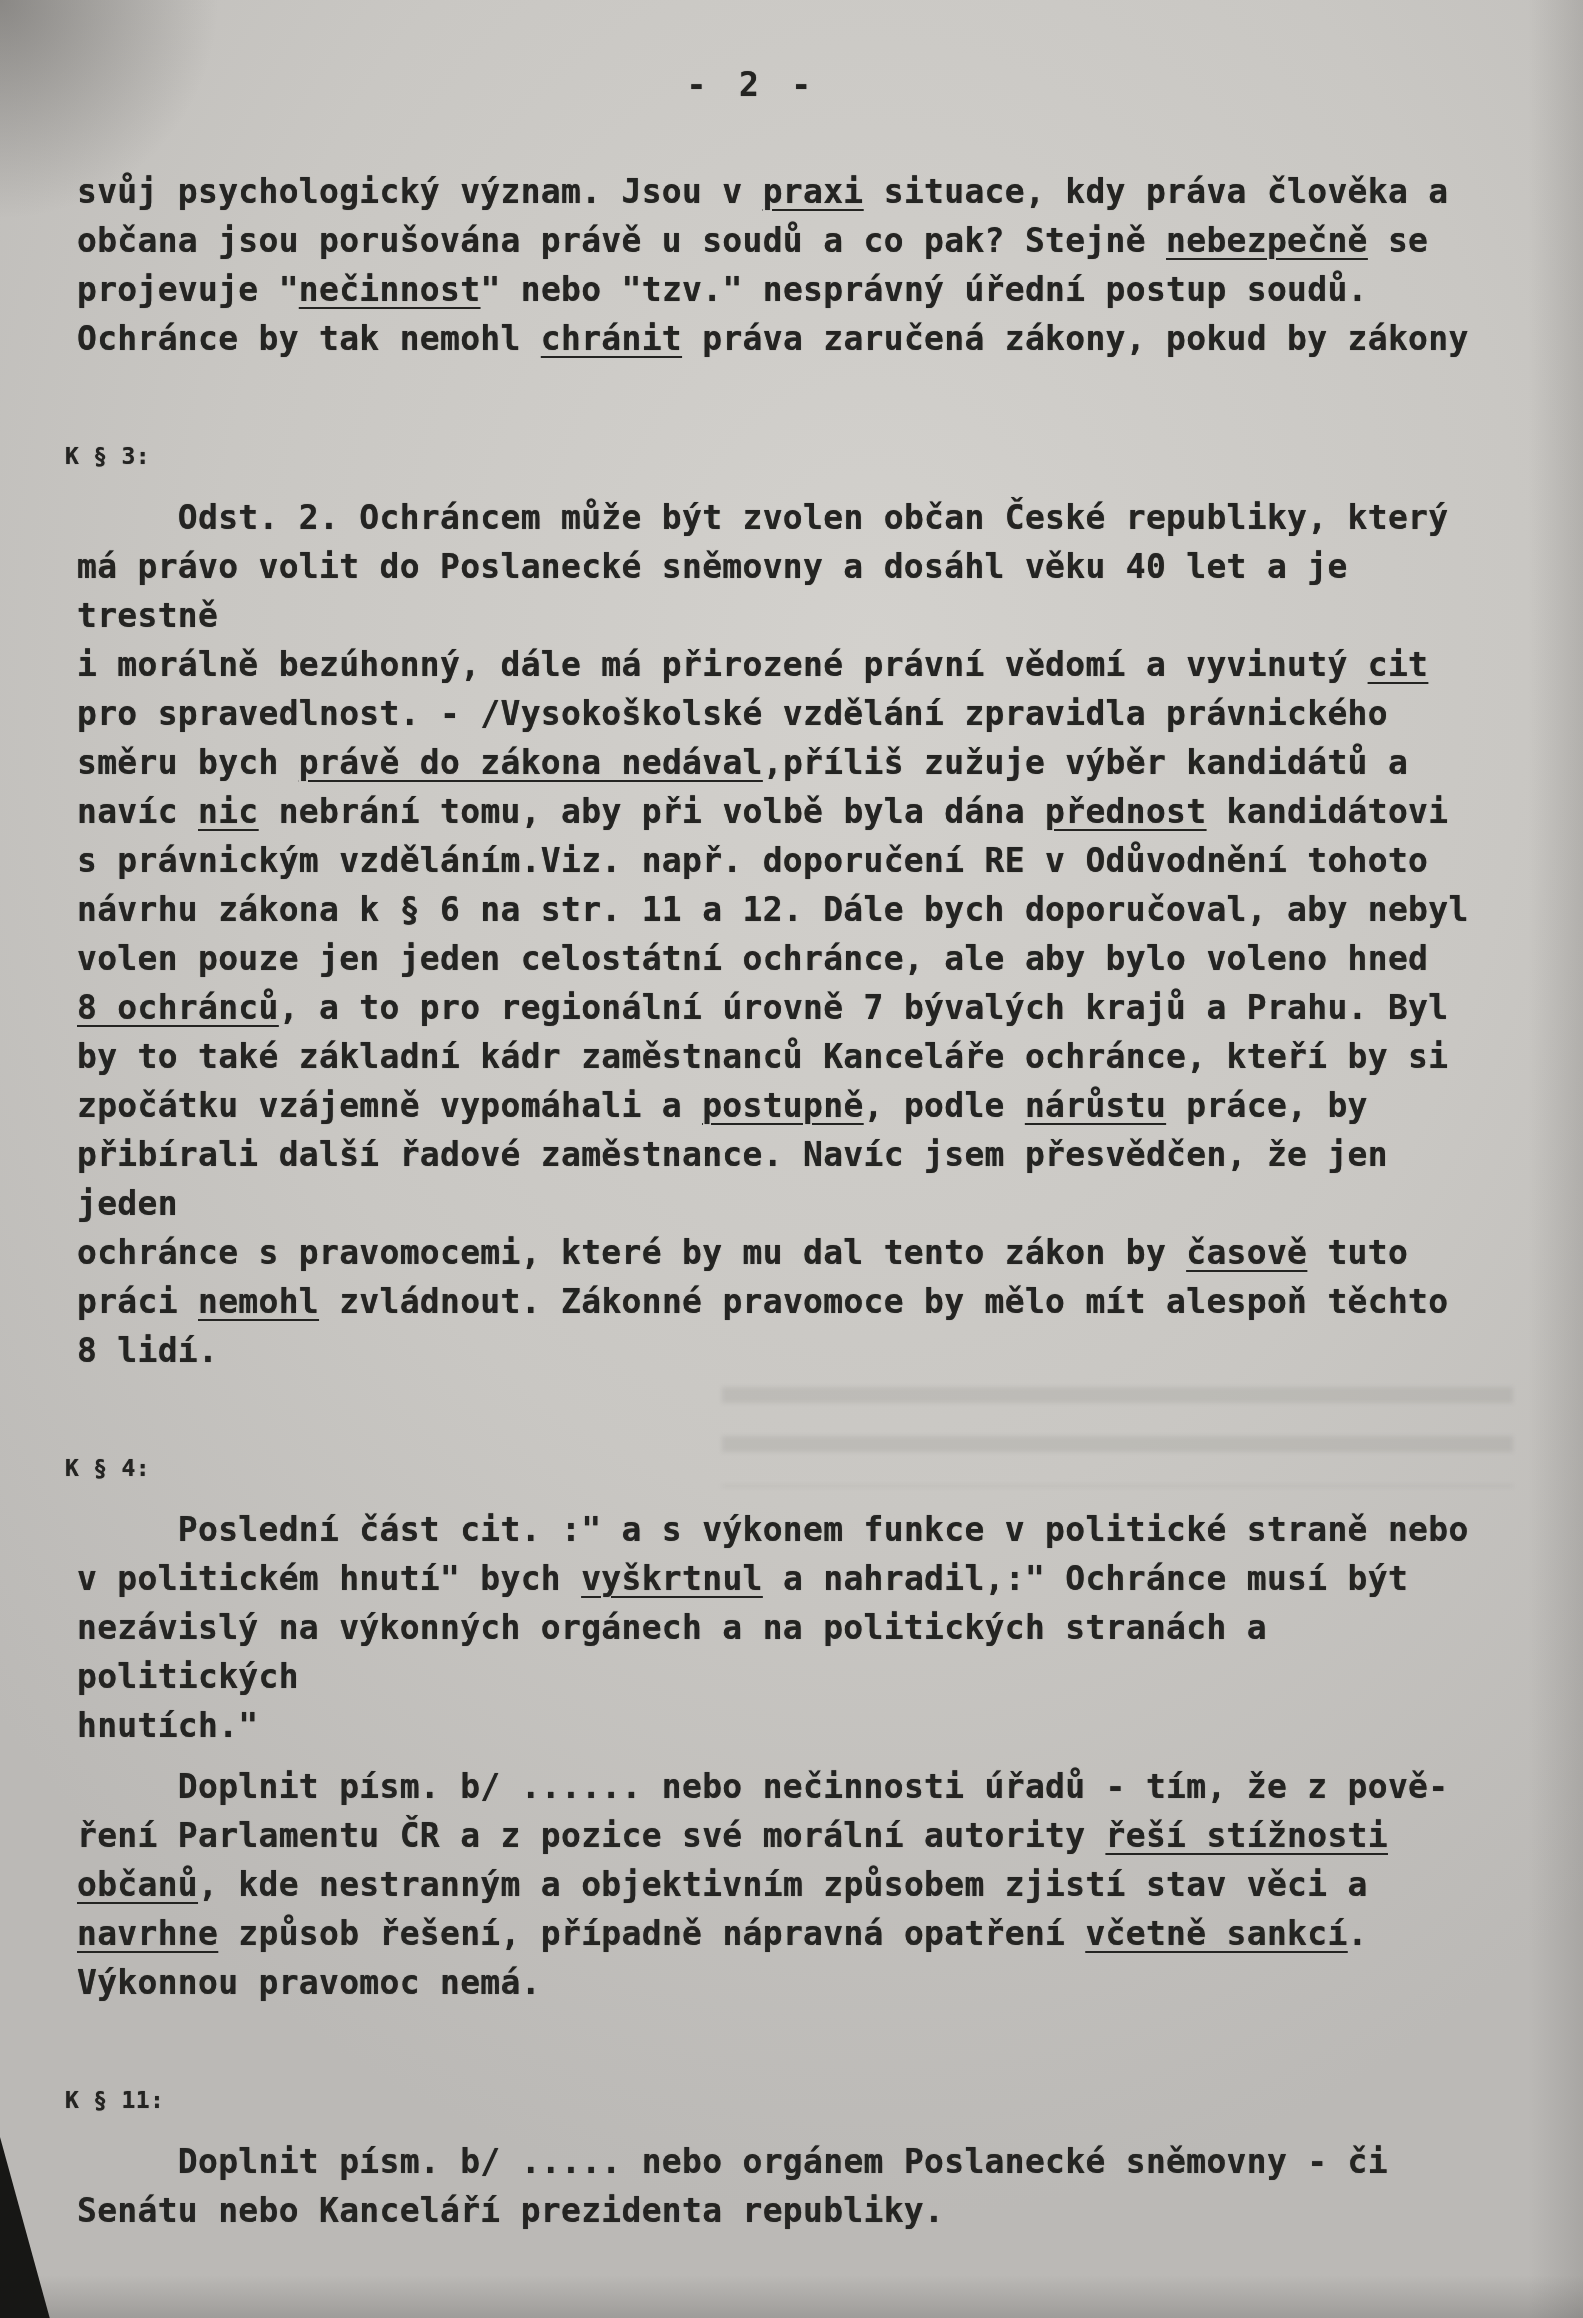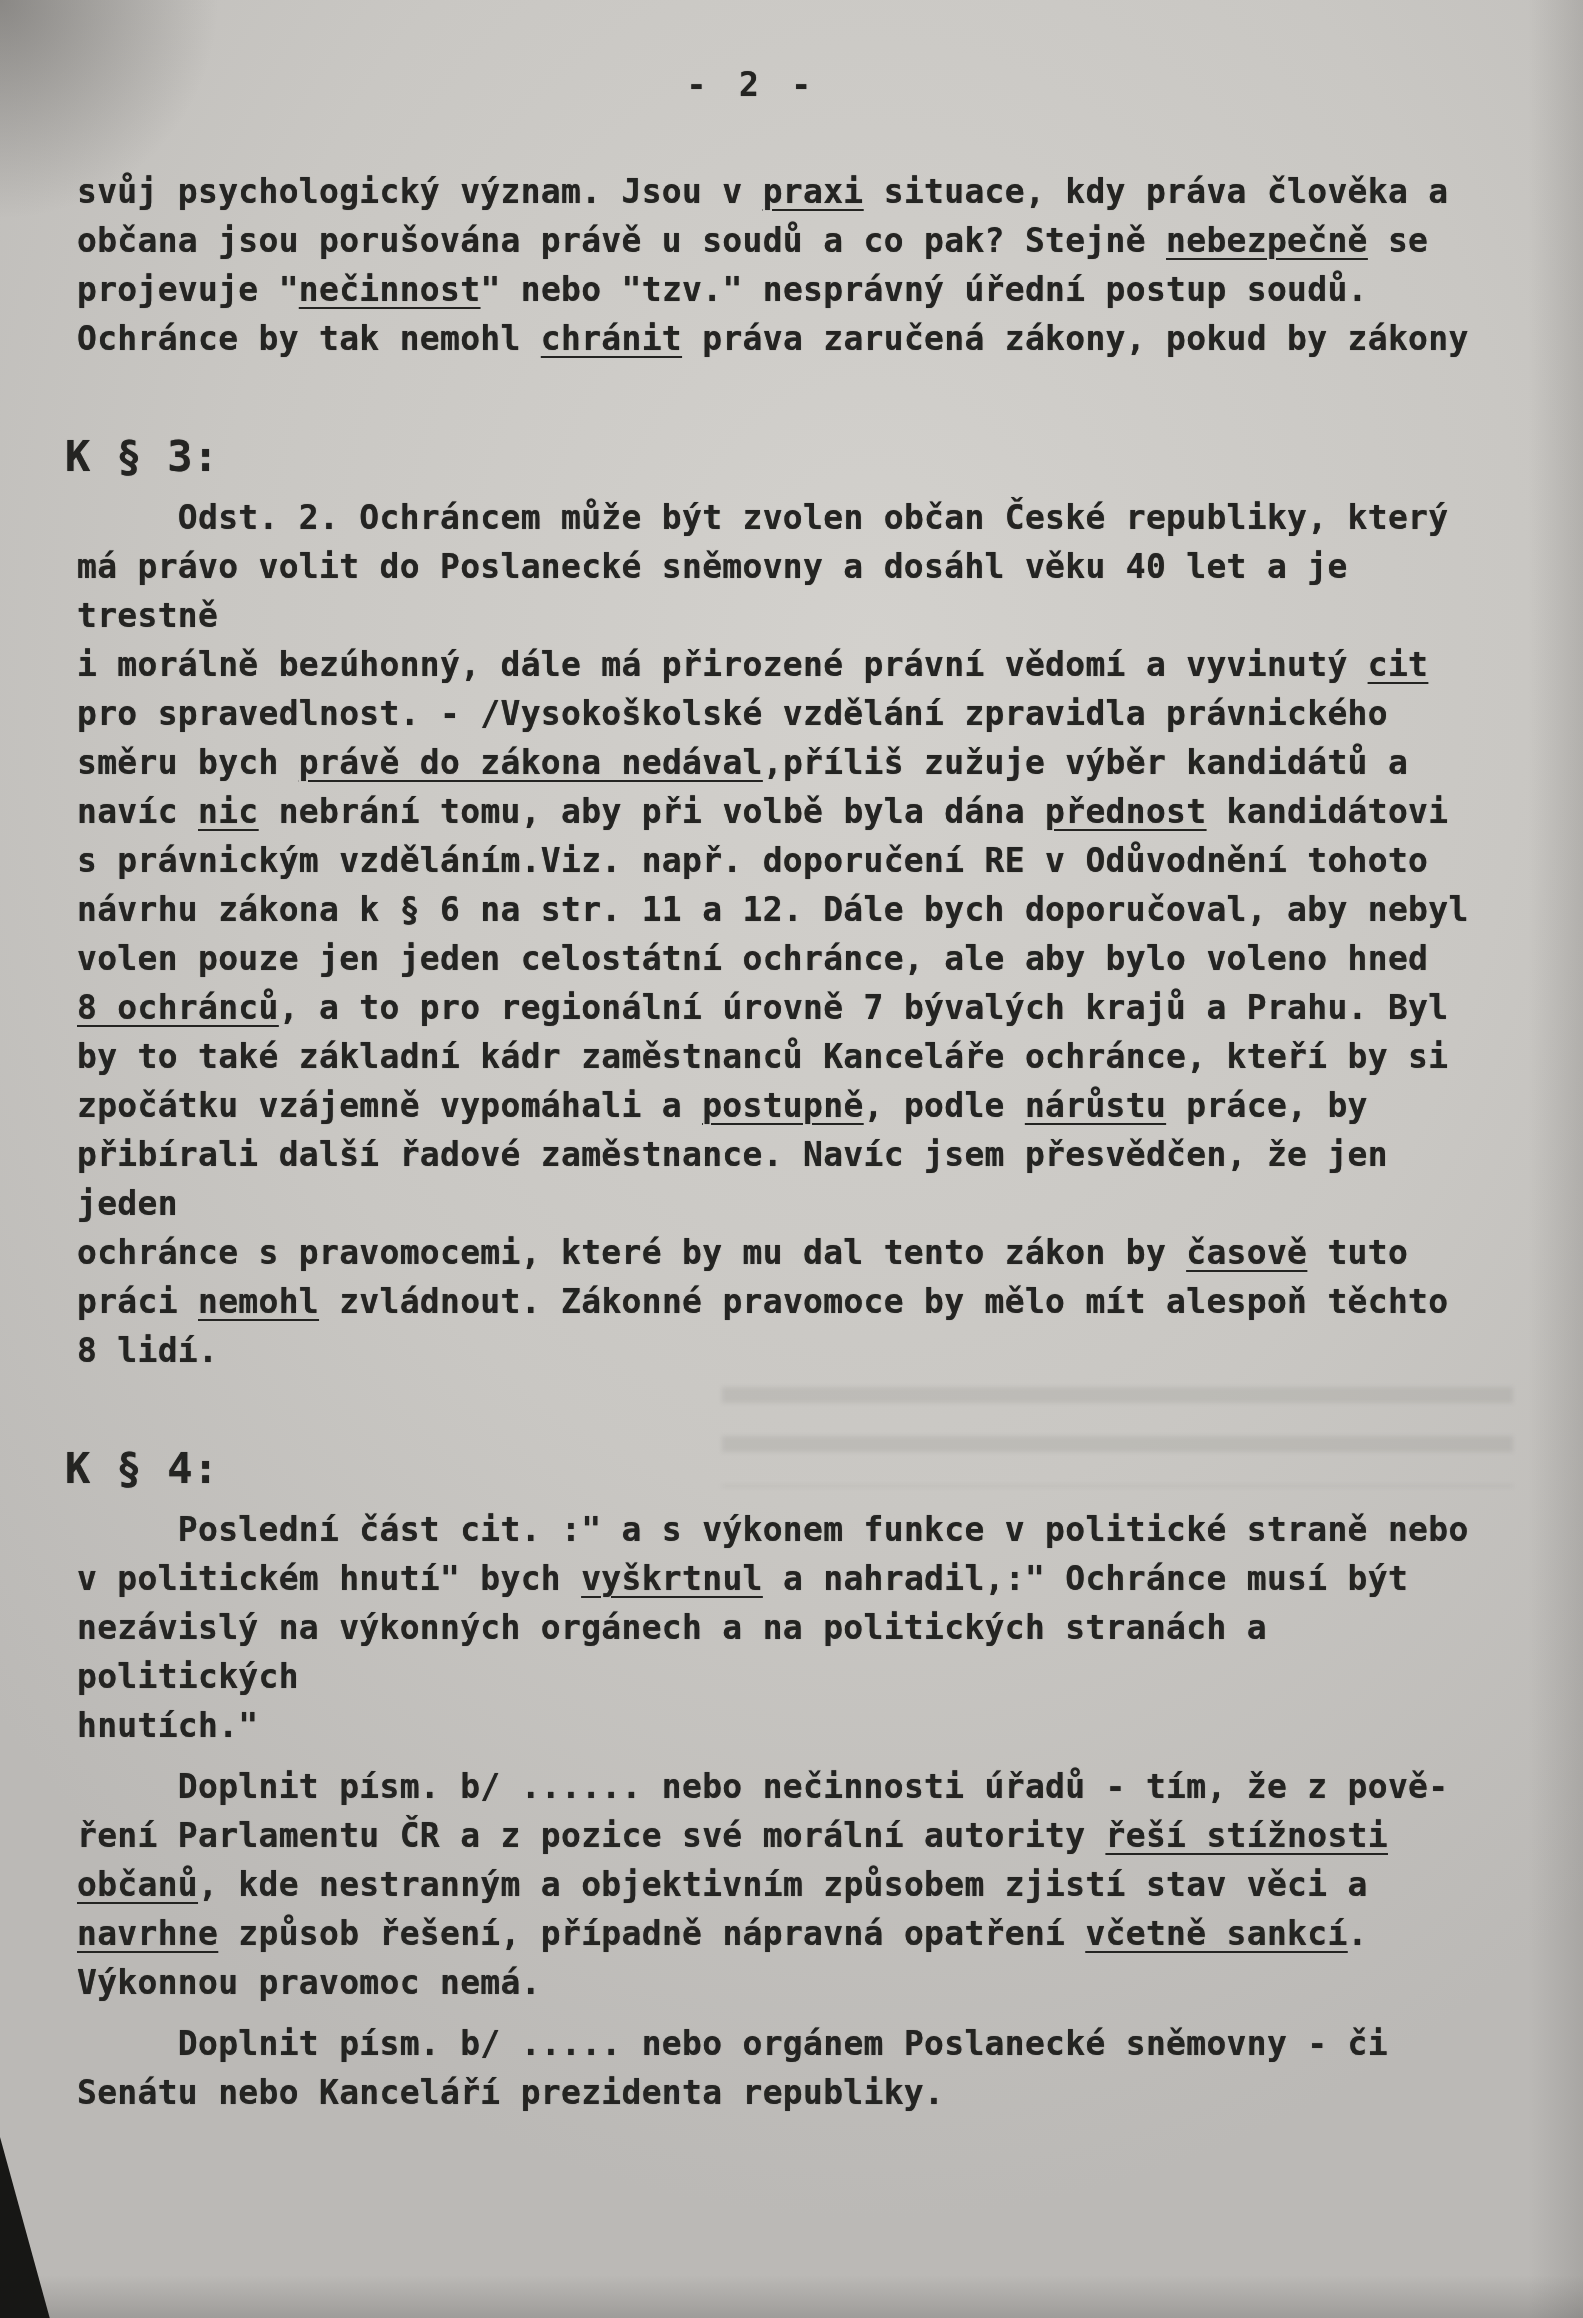--- a/index.html
+++ b/index.html
@@ -27,21 +27,21 @@
   .page-number {
     text-align: center;
     letter-spacing: 6.3px;
     font-size: 33px;
     line-height: 49px;
     margin: 0 0 58px 0;
     transform: translateX(-38px);
     text-shadow: 0 0 0.8px rgba(35,35,33,0.7);
   }
   .heading {
-    font-size: 42px;
+    font-size: 23px;
     line-height: 49px;
     letter-spacing: 0.3px;
     margin: 69px 0 11.3px 0;
     white-space: pre;
     text-shadow: 0 0 0.8px rgba(35,35,33,0.7);
   }
   .para {
     margin: 12px;
     font-size: 33px;
     line-height: 49px;
@@ -133,20 +133,21 @@
         <div class="heading">K § 4:</div>
         <p class="para"><span>     Poslední část cit. :" a s výkonem funkce v politické straně nebo
 v politickém hnutí" bych </span><span class="u">vyškrtnul</span><span> a nahradil,:" Ochránce musí být
 nezávislý na výkonných orgánech a na politických stranách a politických
 hnutích."</span></p>
         <p class="para"><span>     Doplnit písm. b/ ...... nebo nečinnosti úřadů - tím, že z pově-
 ření Parlamentu ČR a z pozice své morální autority </span><span class="u">řeší stížnosti</span><span>
 </span><span class="u">občanů</span><span>, kde nestranným a objektivním způsobem zjistí stav věci a
 </span><span class="u">navrhne</span><span> způsob řešení, případně nápravná opatření </span><span class="u">včetně sankcí</span><span>.
 Výkonnou pravomoc nemá.</span></p>
+        <div class="heading">K § 11:</div>
         <p class="para"><span>     Doplnit písm. b/ ..... nebo orgánem Poslanecké sněmovny - či
 Senátu nebo Kanceláří prezidenta republiky.</span></p>
       </div>
   </div>
 
   <div class="corner-dark-bottom-left"></div>
 </div>
 
 
 </body></html>

